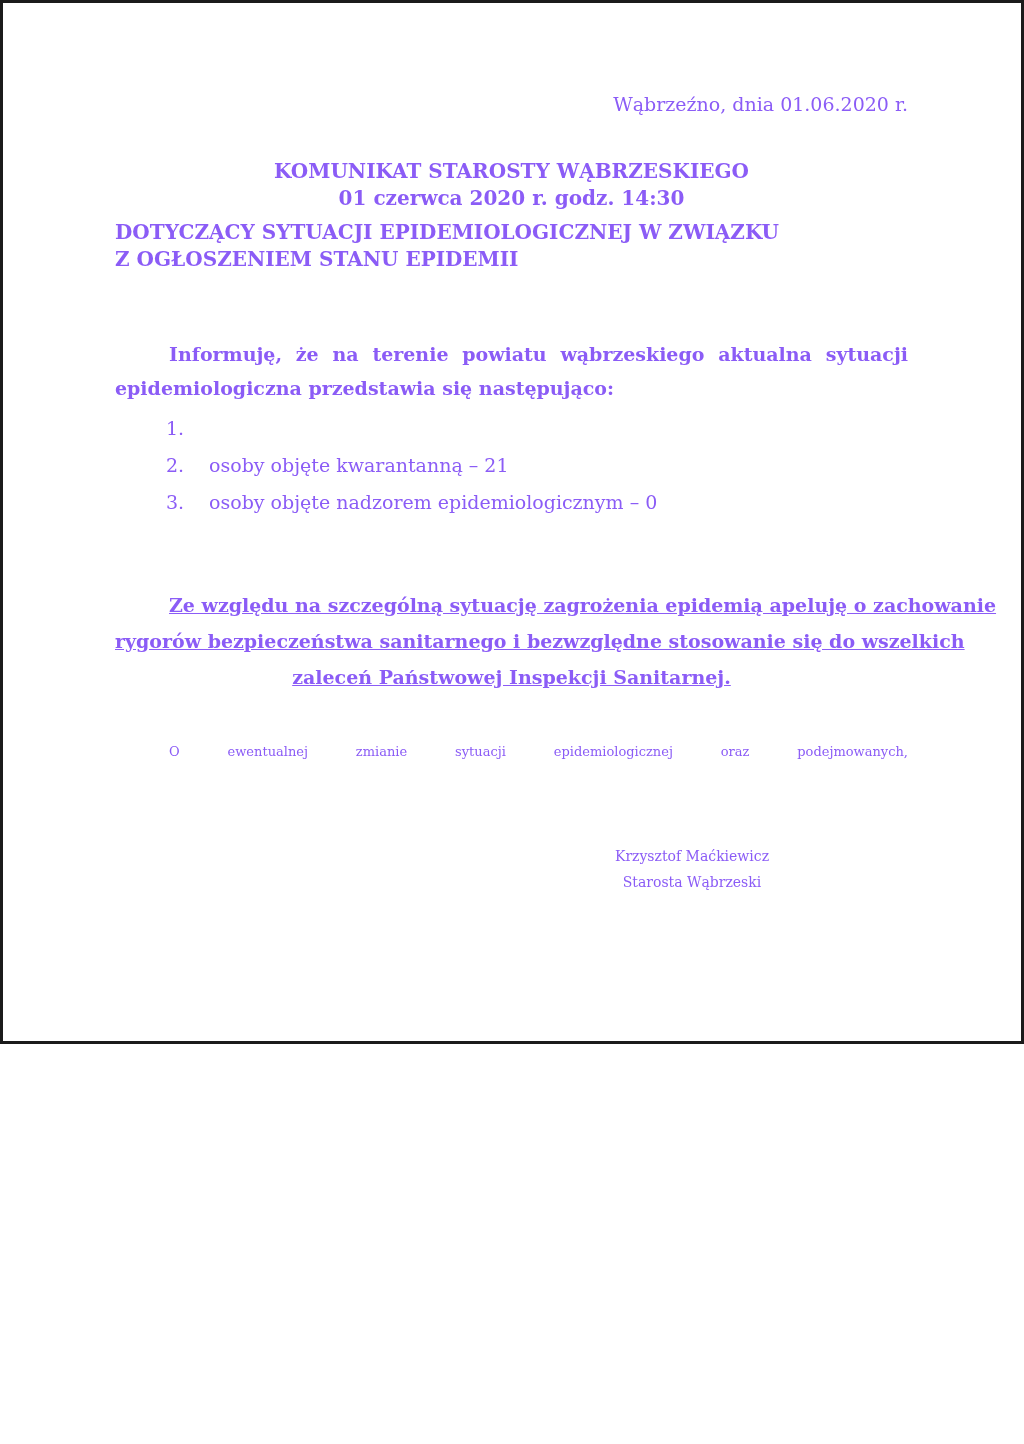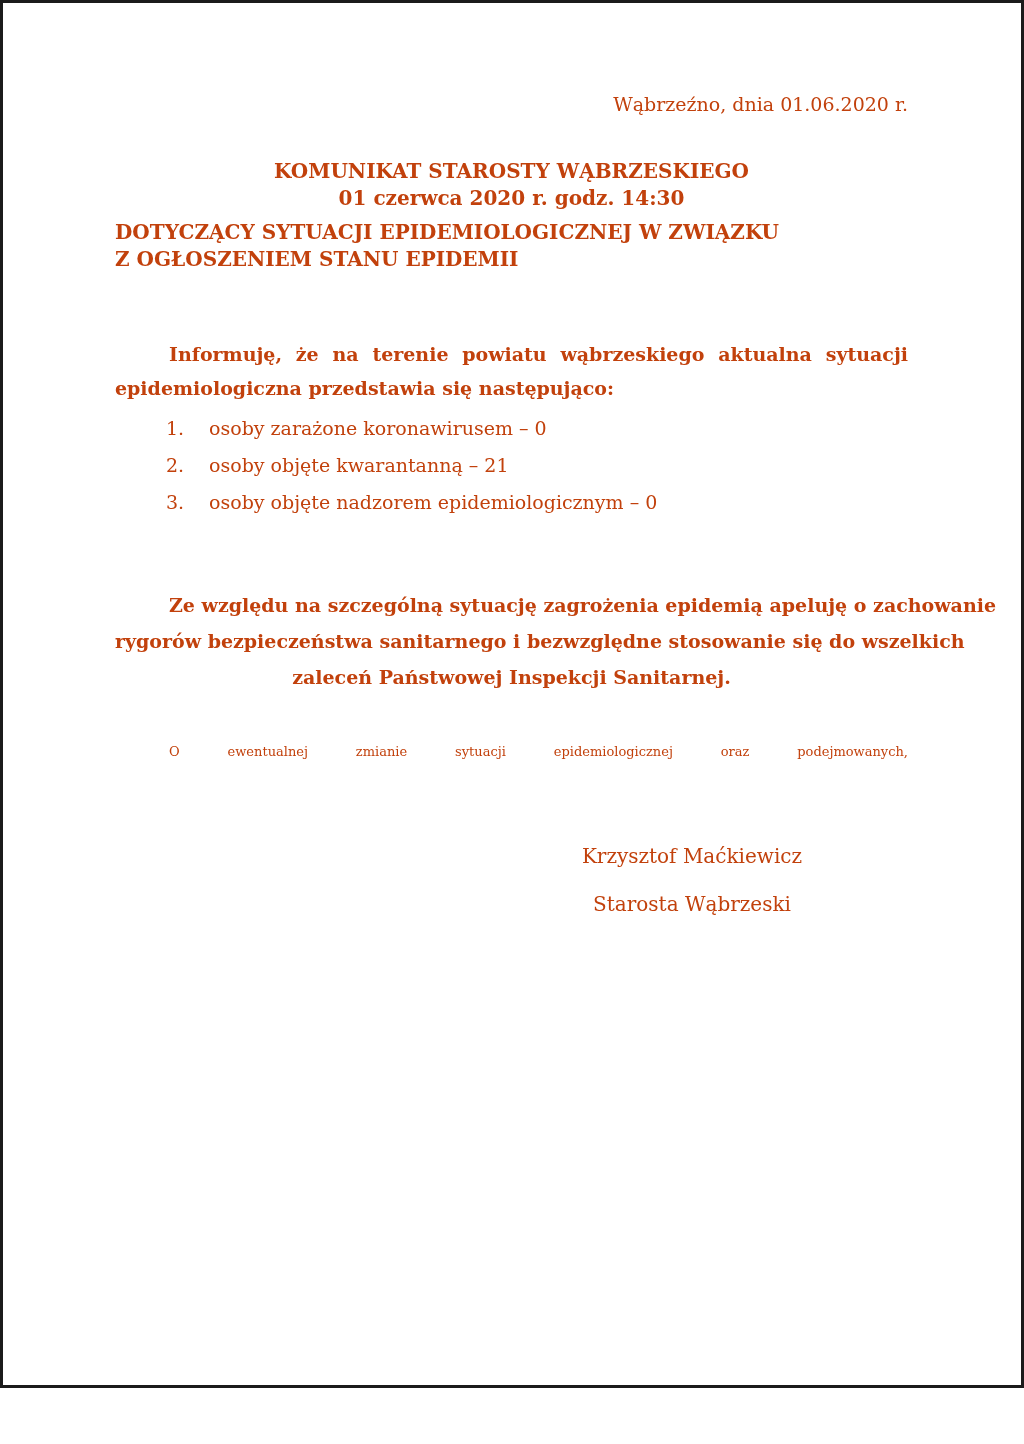--- a/index.html
+++ b/index.html
@@ -3,26 +3,26 @@
 <meta charset="utf-8">
 <style>
   html, body {
     margin: 0;
     padding: 0;
     background: #ffffff;
   }
   .page {
     position: relative;
     width: 1024px;
-    height: 1388px;
+    height: 1044px;
     box-sizing: border-box;
     background: #ffffff;
     border: 3px solid #1b1b1b;
     font-family: "DejaVu Serif", "Liberation Serif", serif;
-    color: #c2410c;
+    color: #8b5cf6;
     overflow: hidden;
   }
   .content {
     box-sizing: border-box;
     width: 100%;
     height: 100%;
     padding: 0 113px 0 112px;
   }
   .line {
     white-space: nowrap;
@@ -80,41 +80,41 @@
   .list-item .item-text {
     padding-left: 43px;
   }
   
   .appeal {
     margin-top: 66px;
     font-weight: bold;
     font-size: 19px;
     line-height: 36px;
     text-align: center;
+    text-decoration: underline;
   }
   .appeal .indented-center {
     margin-left: 54px;
   }
   
   .update {
     margin-top: 40px;
     font-size: 13px;
     line-height: 34px;
   }
   
   .signature {
     margin-top: 74px;
     margin-left: 397px;
     width: 360px;
     text-align: center;
-    font-size: 20px;
+    font-size: 14px;
     line-height: 26px;
   }
   .signature-role {
-    margin-top: 22px;
     text-align: center;
   }
 </style>
 </head>
 <body>
 
 <div class="page">
   <div class="content">
 
     <div class="date-row line">Wąbrzeźno, dnia 01.06.2020 r.</div>
@@ -130,21 +130,20 @@
     </div>
 
     <div class="intro">
       <div class="line jline first-indent">Informuję, że na terenie powiatu wąbrzeskiego aktualna sytuacji</div>
       <div class="line">epidemiologiczna przedstawia się następująco:</div>
     </div>
 
     <div class="list">
       <div class="list-item">
         <span class="list-num">1.</span>
-        <span class="item-text line">osoby zarażone koronawirusem – 0</span>
       </div>
       <div class="list-item">
         <span class="list-num">2.</span>
         <span class="item-text line">osoby objęte kwarantanną – 21</span>
       </div>
       <div class="list-item">
         <span class="list-num">3.</span>
         <span class="item-text line">osoby objęte nadzorem epidemiologicznym – 0</span>
       </div>
     </div>

